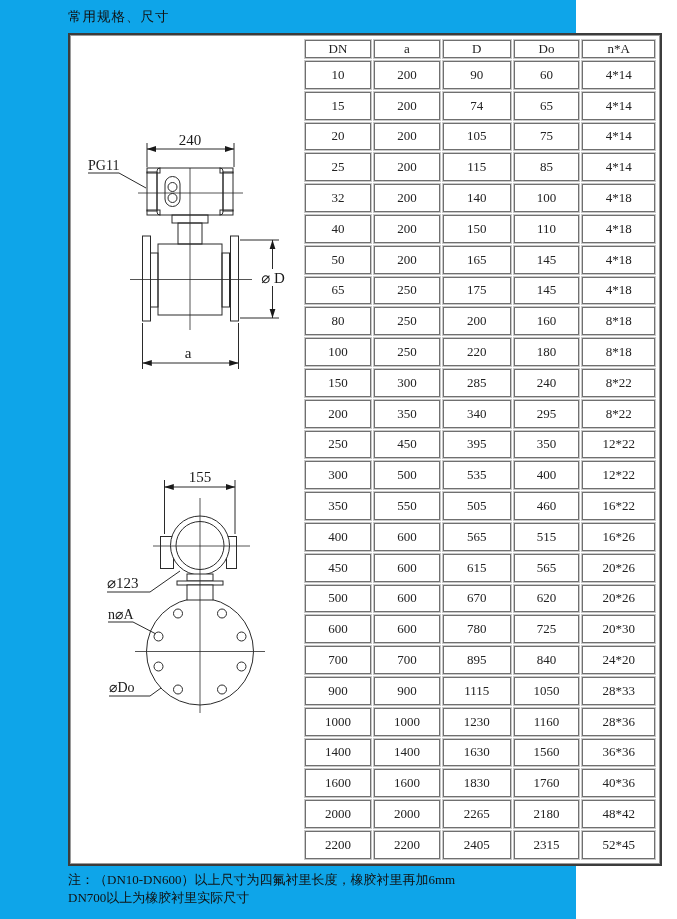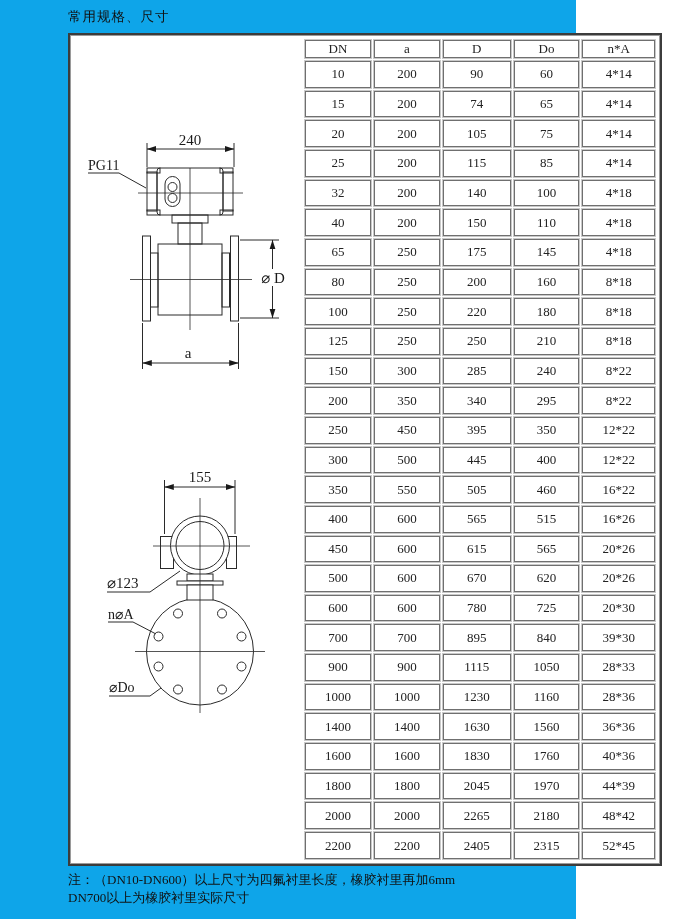--- a/index.html
+++ b/index.html
@@ -161,20 +161,27 @@
             <td>4*18</td>
           </tr>
           <tr>
             <td>40</td>
             <td>200</td>
             <td>150</td>
             <td>110</td>
             <td>4*18</td>
           </tr>
           <tr>
+            <td>50</td>
+            <td>200</td>
+            <td>165</td>
+            <td>145</td>
+            <td>4*18</td>
+          </tr>
+          <tr>
             <td>65</td>
             <td>250</td>
             <td>175</td>
             <td>145</td>
             <td>4*18</td>
           </tr>
           <tr>
             <td>80</td>
             <td>250</td>
             <td>200</td>
@@ -182,27 +189,20 @@
             <td>8*18</td>
           </tr>
           <tr>
             <td>100</td>
             <td>250</td>
             <td>220</td>
             <td>180</td>
             <td>8*18</td>
           </tr>
           <tr>
-            <td>125</td>
-            <td>250</td>
-            <td>250</td>
-            <td>210</td>
-            <td>8*18</td>
-          </tr>
-          <tr>
             <td>150</td>
             <td>300</td>
             <td>285</td>
             <td>240</td>
             <td>8*22</td>
           </tr>
           <tr>
             <td>200</td>
             <td>350</td>
             <td>340</td>
@@ -212,21 +212,21 @@
           <tr>
             <td>250</td>
             <td>450</td>
             <td>395</td>
             <td>350</td>
             <td>12*22</td>
           </tr>
           <tr>
             <td>300</td>
             <td>500</td>
-            <td>445</td>
+            <td>535</td>
             <td>400</td>
             <td>12*22</td>
           </tr>
           <tr>
             <td>350</td>
             <td>550</td>
             <td>505</td>
             <td>460</td>
             <td>16*22</td>
           </tr>
@@ -256,21 +256,21 @@
             <td>600</td>
             <td>780</td>
             <td>725</td>
             <td>20*30</td>
           </tr>
           <tr>
             <td>700</td>
             <td>700</td>
             <td>895</td>
             <td>840</td>
-            <td>39*30</td>
+            <td>24*20</td>
           </tr>
           <tr>
             <td>900</td>
             <td>900</td>
             <td>1115</td>
             <td>1050</td>
             <td>28*33</td>
           </tr>
           <tr>
             <td>1000</td>
@@ -287,27 +287,20 @@
             <td>36*36</td>
           </tr>
           <tr>
             <td>1600</td>
             <td>1600</td>
             <td>1830</td>
             <td>1760</td>
             <td>40*36</td>
           </tr>
           <tr>
-            <td>1800</td>
-            <td>1800</td>
-            <td>2045</td>
-            <td>1970</td>
-            <td>44*39</td>
-          </tr>
-          <tr>
             <td>2000</td>
             <td>2000</td>
             <td>2265</td>
             <td>2180</td>
             <td>48*42</td>
           </tr>
           <tr>
             <td>2200</td>
             <td>2200</td>
             <td>2405</td>

